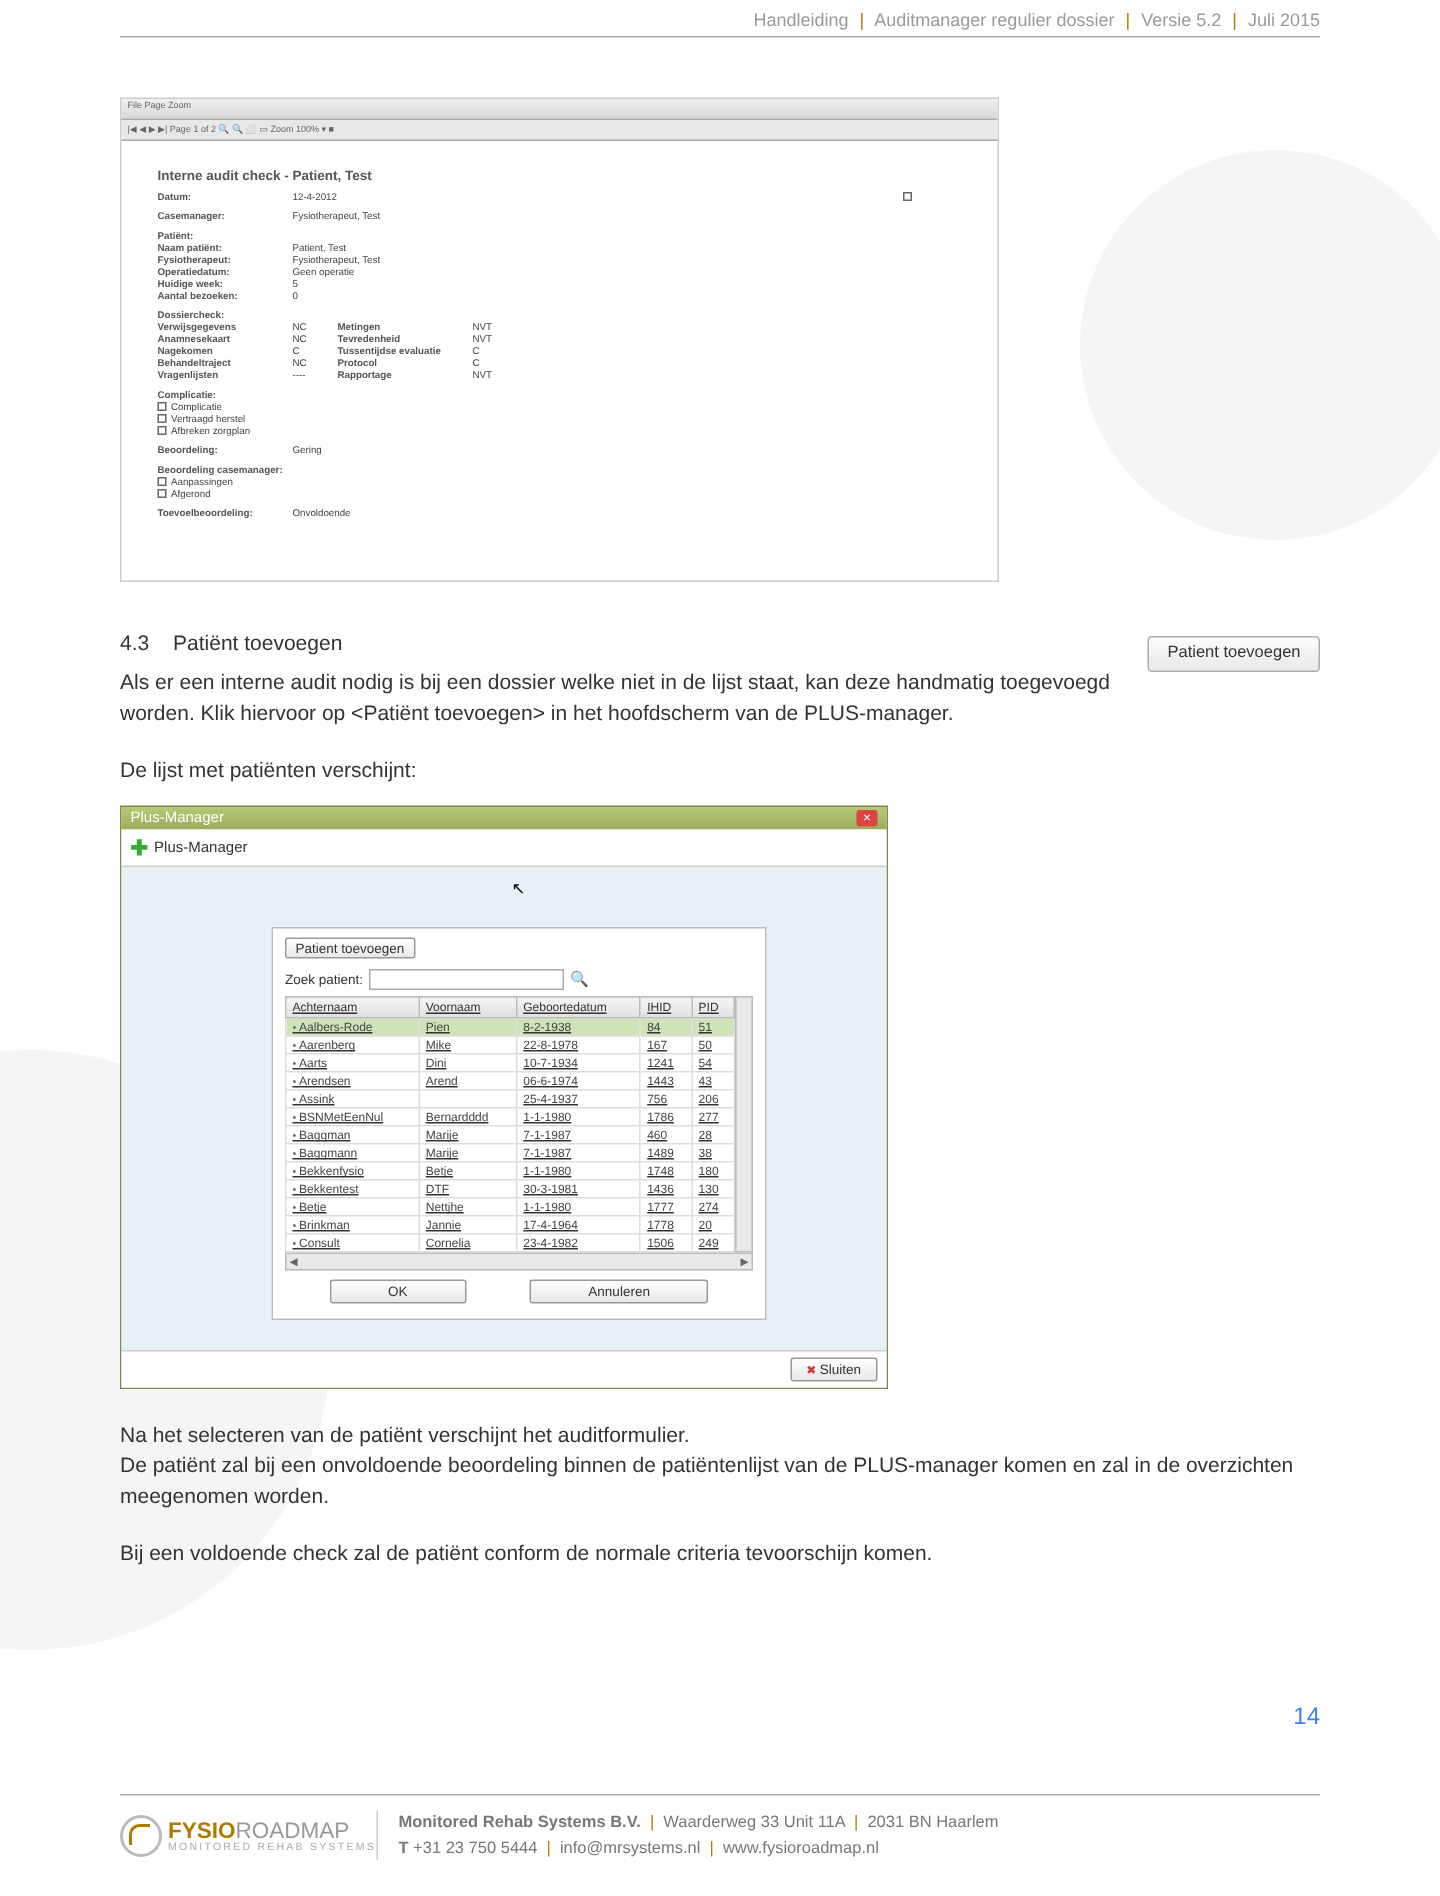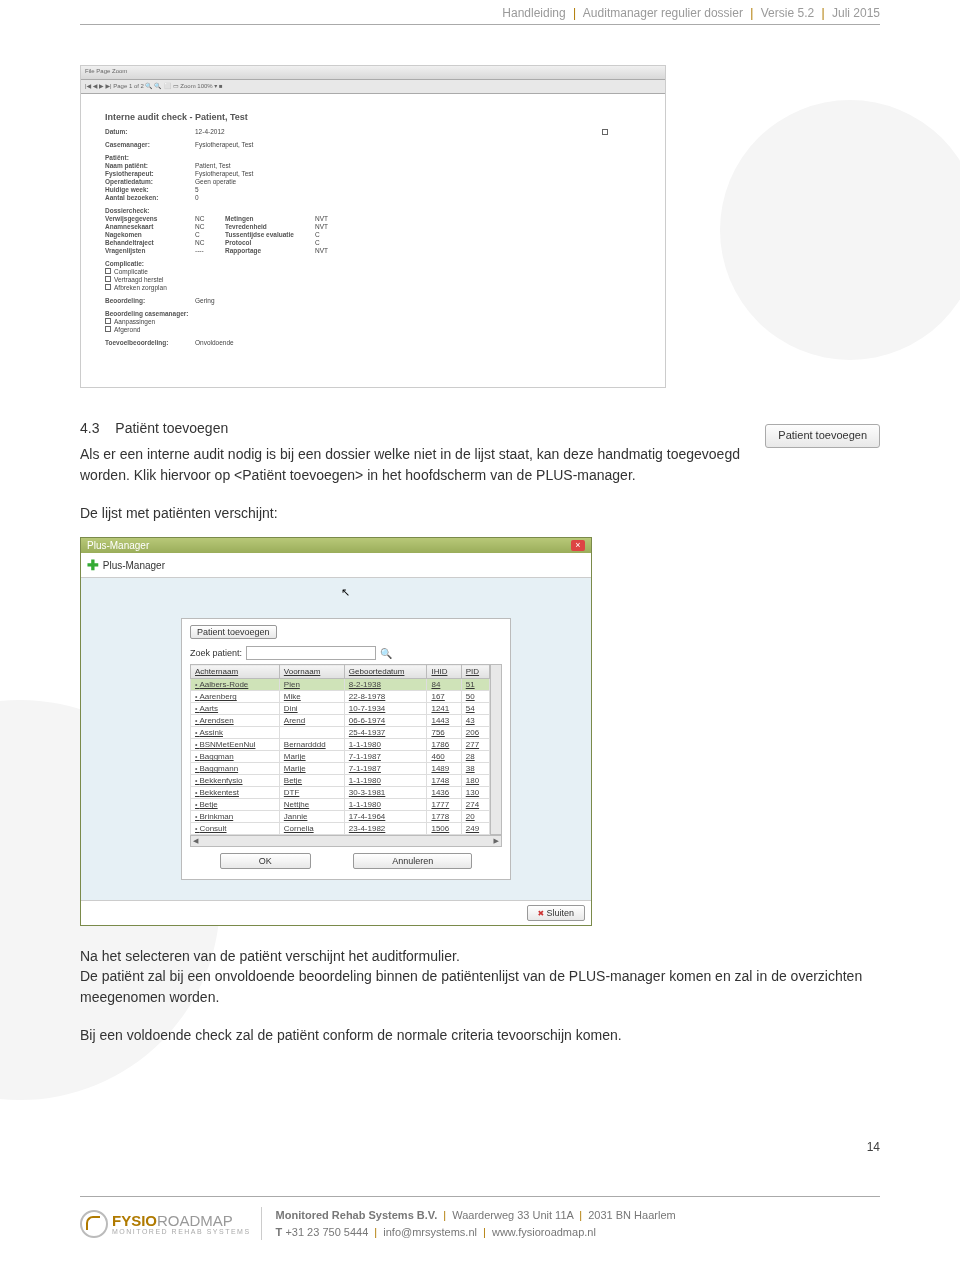--- a/index.html
+++ b/index.html
@@ -111,25 +111,25 @@
   .pm-table tr.sel td { background:#cfe3b8; }
   .pm-table td.dot::before { content:"• "; color:#666; font-size:7px;}
   .pm-scrollbar { width:12px; background:#e8e8e8; border:1px solid #bbb;}
   .pm-hscroll { height:12px; background:#e8e8e8; border:1px solid #bbb; display:flex; justify-content:space-between; align-items:center; font-size:7px; color:#666; padding:0 2px;}
   .pm-buttons { text-align:center; margin-top:6px; }
   .pm-buttons span { display:inline-block; border:1px solid #999; padding:2px 38px; border-radius:2px; background:linear-gradient(#fff,#e8e8e8); font-size:9px; margin:0 20px;}
   .pm-footer { text-align:right; padding:4px 6px; background:#fff; border-top:1px solid #ccc;}
   .pm-footer span { display:inline-block; border:1px solid #999; padding:2px 10px; border-radius:2px; background:linear-gradient(#fff,#e8e8e8); font-size:9px;}
   .pm-footer span::before { content:"✖ "; color:#c33; font-size:8px;}
 
-  .page-num { position:absolute; right:80px; bottom:110px; font-size:12px; color:#404040;}
+  .page-num { position:absolute; right:80px; bottom:110px; font-size:16px; color:#3b82f6;}
   .footer {
     position:absolute; left:80px; right:80px; bottom:24px;
     border-top:1px solid #aaa; padding-top:10px;
-    display:flex; align-items:center; gap:10px;
+    display:flex; align-items:center; 
   }
   .footer-logo { display:flex; align-items:center; gap:4px;}
   .foot-icon { width:28px; height:28px; border:2px solid #bbb; border-radius:50%; position:relative;}
   .foot-icon::before { content:""; position:absolute; left:4px; top:4px; width:12px; height:12px; border:2px solid #b07a00; border-right:none; border-bottom:none; border-radius:50% 0 0 0;}
   .foot-txt { line-height:1; }
   .foot-txt .l1 { font-size:15px; font-weight:bold; }
   .foot-txt .l1 .a { color:#b07a00; }
   .foot-txt .l1 .b { color:#999; font-weight:normal; }
   .foot-txt .l2 { font-size:7px; letter-spacing:1.5px; color:#aaa; }
   .footer-info { font-size:11px; color:#777; border-left:1px solid #ccc; padding-left:14px; line-height:1.5;}

